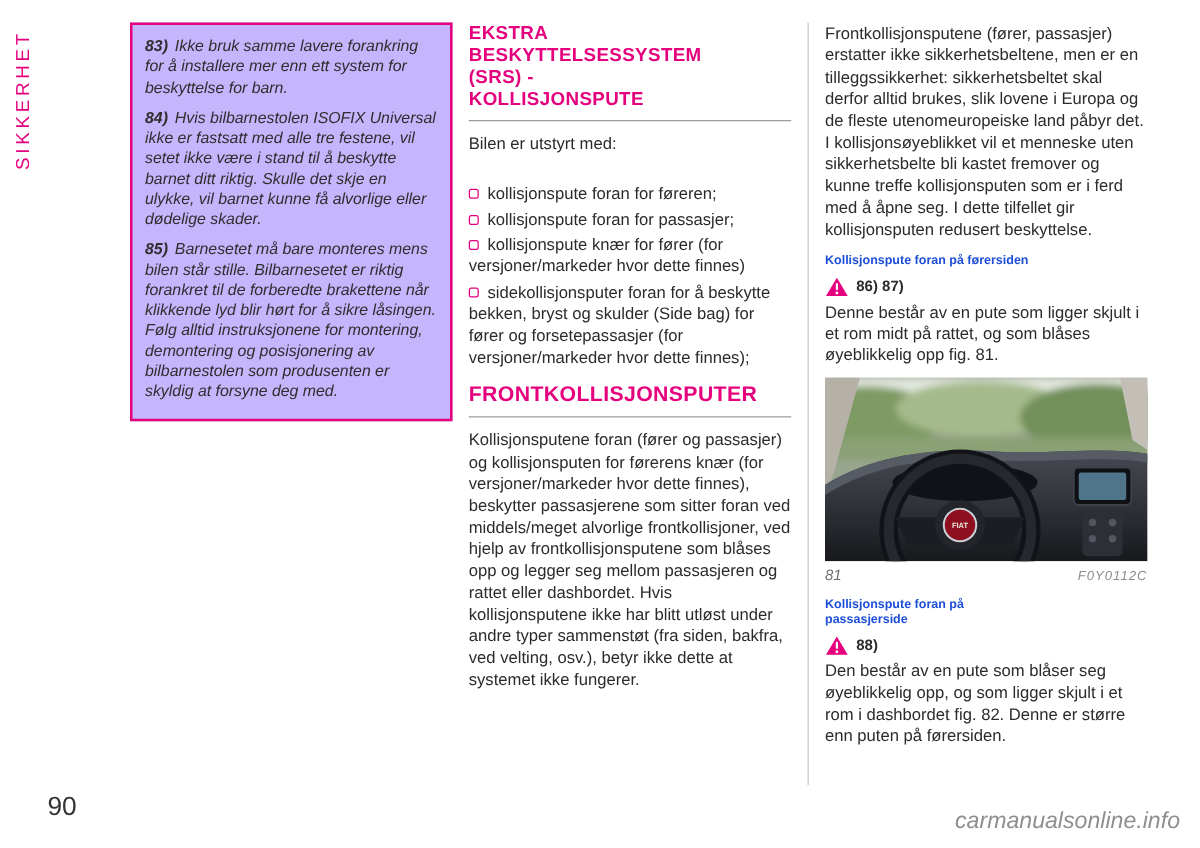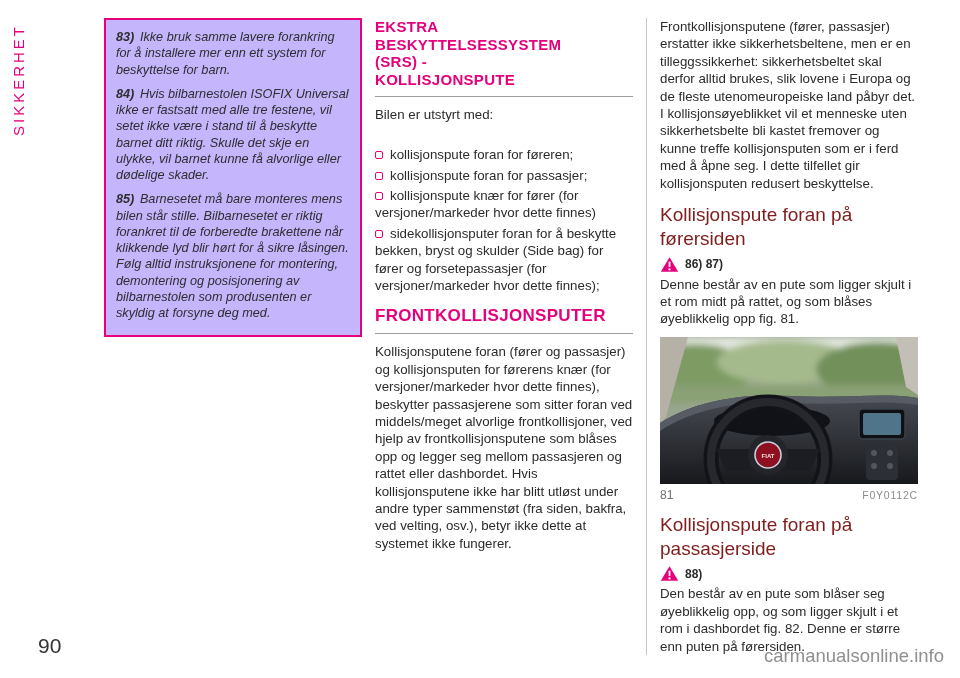--- a/index.html
+++ b/index.html
@@ -18,39 +18,39 @@
   .col3 { width:258px; }
   .vdivider { width:1px; background:#c6c6c6; align-self:stretch; min-height:610px; }
 
   .warning-box { border:2px solid #e5007d; padding:9px 10px 6px 10px; background:#c4b5fd; }
   .note { font-style:italic; font-size:12.7px; line-height:1.28; color:#2e2e2e; margin-bottom:8px; }
   .note b { font-weight:bold; margin-right:2px; }
 
   h1.big { color:#e5007d; font-size:15px; line-height:1.18; font-weight:bold; white-space:pre-line; letter-spacing:.3px; }
   .rule { height:1px; background:#9d9d9d; margin:7px 0 9px 0; }
   h2.sub { color:#e5007d; font-size:17px; font-weight:bold; letter-spacing:.3px; margin-top:12px; }
-  h3.minor { color:#7f1d1d; font-size:19px; line-height:1.25; font-weight:normal; white-space:pre-line; margin:11px 0 3px 0; }
+  h3.minor { color:#1d4ed8; font-size:10px; line-height:1.25; font-weight:bold; white-space:pre-line; margin:11px 0 3px 0; }
 
   p.body { font-size:13.3px; line-height:1.31; color:#2b2b2b; }
   .intro { margin-bottom:23px; }
   .bullet { font-size:13.3px; line-height:1.31; color:#2b2b2b; margin-bottom:3px; }
   .sq { display:inline-block; width:8px; height:8px; border:1.6px solid #e5007d; border-radius:2px; margin-right:7px; vertical-align:baseline; }
 
   .warnrow { display:flex; align-items:center; gap:6px; margin:5px 0 3px 0; }
   .warnrow svg { flex:0 0 auto; }
   .refs { font-size:12px; font-weight:bold; color:#2b2b2b; }
 
   figure { margin-top:9px; }
   figure svg.photo { display:block; width:258px; height:147px; }
-  figcaption { display:flex; justify-content:space-between; align-items:baseline; margin-top:4px; }
+  figcaption { display:flex; justify-content:space-between; align-items:baseline; margin-top:4px;font-style:italic; }
   .fig-num { font-size:12px; color:#6f6f6f; }
   .fig-code { font-size:10.5px; color:#8c8c8c; letter-spacing:.8px; }
 
   .page-number { position:absolute; left:38px; bottom:20px; font-size:21px; color:#333; }
-  .watermark { position:absolute; right:16px; bottom:11px; font-size:18.5px; color:#8f8f8f; }
+  .watermark { position:absolute; right:16px; bottom:11px; font-size:18.5px; color:#8f8f8f;font-style:italic; }
 </style>
 </head>
 <body>
 
 <div class="page">
 
   <div class="side-label">SIKKERHET</div>
 
   <div class="content">
 

